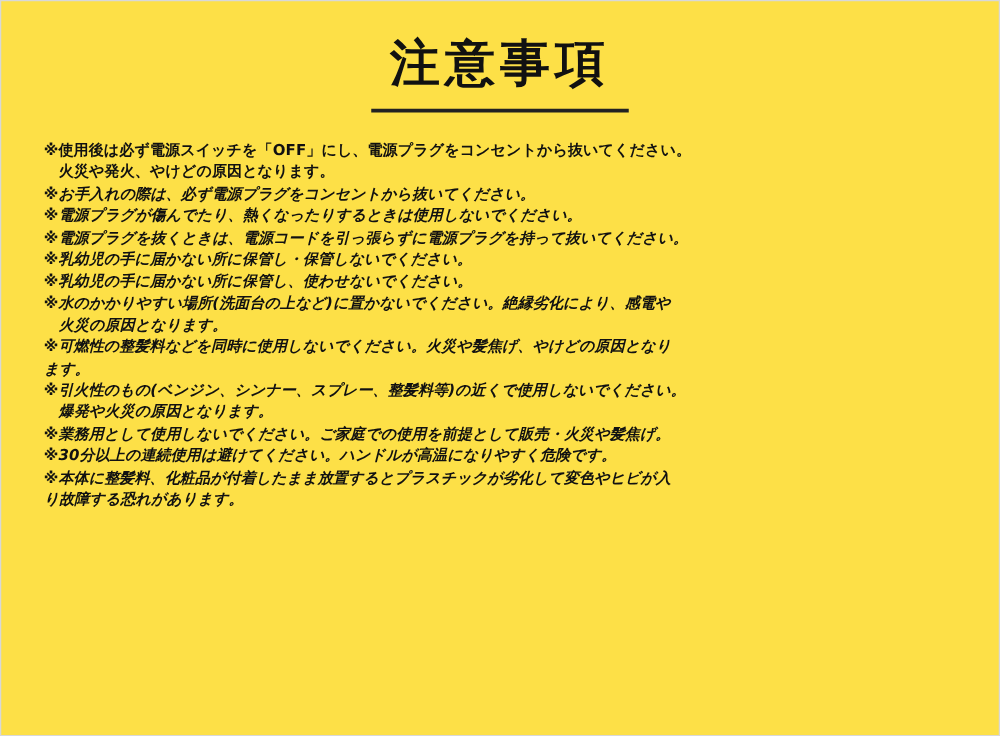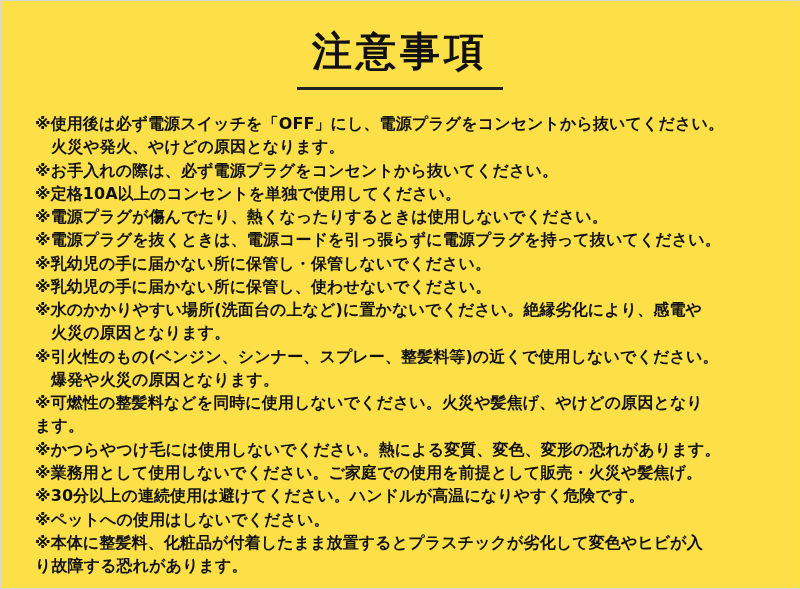--- a/index.html
+++ b/index.html
@@ -38,58 +38,56 @@
     width: 206px;
     height: 3px;
     background: #222222;
     margin: 14px auto 0 auto;
   }
   .notes {
     margin: 22px 34px 0 34px;
   }
   .note-item {
     display: block;
-    font-size: 16px;
+    font-size: 12px;
     font-weight: bold;
     line-height: 1.455;
     color: #111111;
     letter-spacing: 0.1px;
     white-space: pre-wrap;
     text-indent: 0;
   }
   .note-item + .note-item {
     margin-top: 0px;
+    font-style: italic;
   }
 </style>
 </head>
 <body>
 
 <div class="page">
 
   <div class="title-block">
     <h1 class="doc-title">注意事項</h1>
     <div class="title-rule"></div>
   </div>
 
   <div class="notes">
     <span class="note-item">※使用後は必ず電源スイッチを「OFF」にし、電源プラグをコンセントから抜いてください。
 　火災や発火、やけどの原因となります。</span>
     <span class="note-item">※お手入れの際は、必ず電源プラグをコンセントから抜いてください。</span>
-    <span class="note-item">※定格10A以上のコンセントを単独で使用してください。</span>
     <span class="note-item">※電源プラグが傷んでたり、熱くなったりするときは使用しないでください。</span>
     <span class="note-item">※電源プラグを抜くときは、電源コードを引っ張らずに電源プラグを持って抜いてください。</span>
     <span class="note-item">※乳幼児の手に届かない所に保管し・保管しないでください。</span>
     <span class="note-item">※乳幼児の手に届かない所に保管し、使わせないでください。</span>
     <span class="note-item">※水のかかりやすい場所(洗面台の上など)に置かないでください。絶縁劣化により、感電や
 　火災の原因となります。</span>
+    <span class="note-item">※可燃性の整髪料などを同時に使用しないでください。火災や髪焦げ、やけどの原因となり
+ます。</span>
     <span class="note-item">※引火性のもの(ベンジン、シンナー、スプレー、整髪料等)の近くで使用しないでください。
 　爆発や火災の原因となります。</span>
-    <span class="note-item">※可燃性の整髪料などを同時に使用しないでください。火災や髪焦げ、やけどの原因となり
-ます。</span>
-    <span class="note-item">※かつらやつけ毛には使用しないでください。熱による変質、変色、変形の恐れがあります。</span>
     <span class="note-item">※業務用として使用しないでください。ご家庭での使用を前提として販売・火災や髪焦げ。</span>
     <span class="note-item">※30分以上の連続使用は避けてください。ハンドルが高温になりやすく危険です。</span>
-    <span class="note-item">※ペットへの使用はしないでください。</span>
     <span class="note-item">※本体に整髪料、化粧品が付着したまま放置するとプラスチックが劣化して変色やヒビが入
 り故障する恐れがあります。</span>
   </div>
 
 </div>
 
 </body></html>

